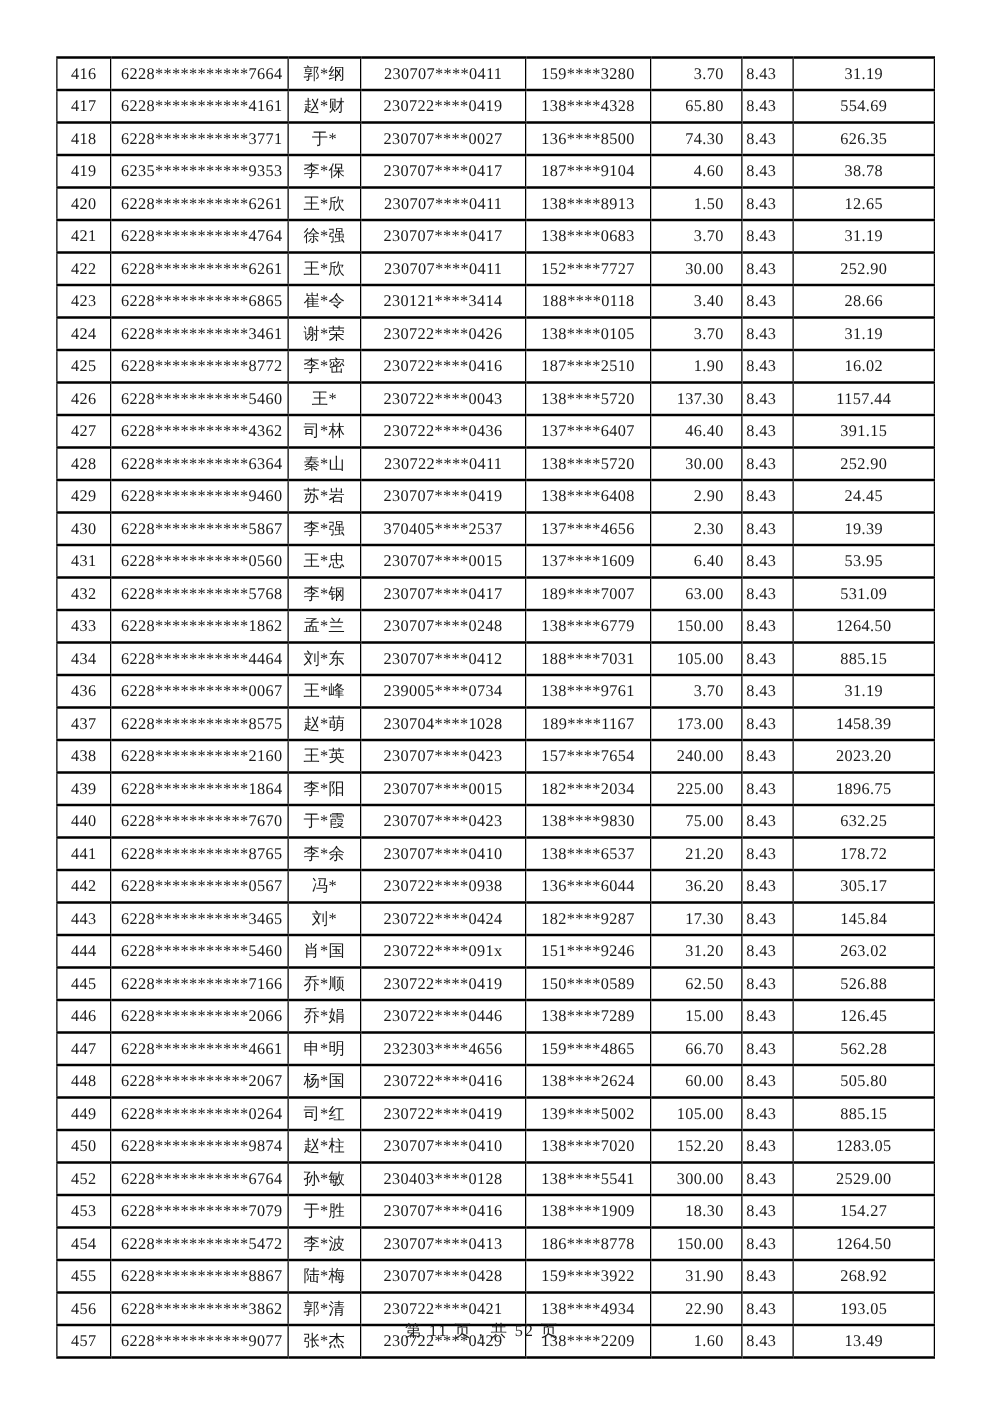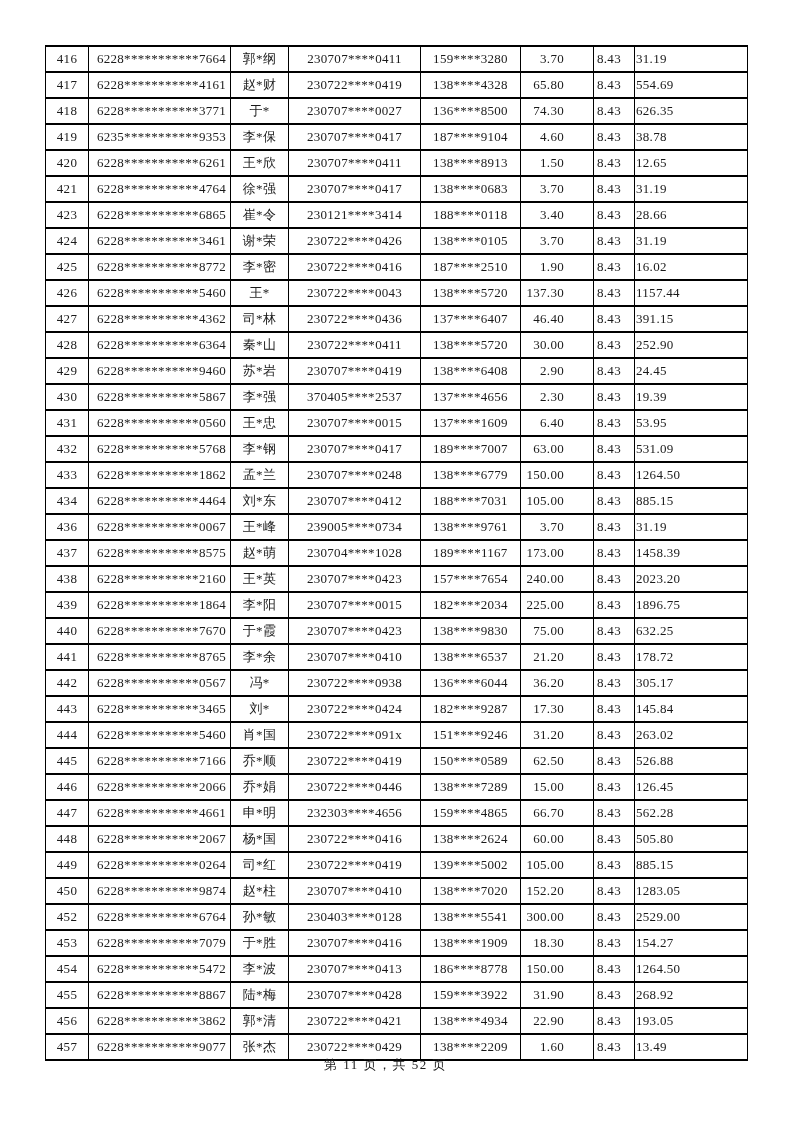--- a/index.html
+++ b/index.html
@@ -26,23 +26,23 @@
     font-size:13px;
     white-space:nowrap;
     overflow:hidden;
     letter-spacing:0.3px;
   }
   td.c-no{text-align:center;}
   td.c-card{text-align:center;padding-left:5px;}
   td.c-name{text-align:center;letter-spacing:1px;}
   td.c-id{text-align:center;}
   td.c-phone{text-align:center;margin-left:13px;}
-  td.c-amount{text-align:right;padding-right:29px;}
+  td.c-amount{text-align:right;padding-right:14px;}
   td.c-rate{text-align:left;padding-left:3px;}
-  td.c-total{text-align:left;}
+  td.c-total{text-align:center;}
   .footer{
     position:absolute;
     top:1056px;
     left:0;
     width:771px;
     text-align:center;
     font-size:13px;
     letter-spacing:1.5px;
   }
 </style>
@@ -116,20 +116,30 @@
           <td class="c-no">421</td>
           <td class="c-card">6228***********4764</td>
           <td class="c-name">徐*强</td>
           <td class="c-id">230707****0417</td>
           <td class="c-phone">138****0683</td>
           <td class="c-amount">3.70</td>
           <td class="c-rate">8.43</td>
           <td class="c-total">31.19</td>
         </tr>
         <tr>
+          <td class="c-no">422</td>
+          <td class="c-card">6228***********6261</td>
+          <td class="c-name">王*欣</td>
+          <td class="c-id">230707****0411</td>
+          <td class="c-phone">152****7727</td>
+          <td class="c-amount">30.00</td>
+          <td class="c-rate">8.43</td>
+          <td class="c-total">252.90</td>
+        </tr>
+        <tr>
           <td class="c-no">423</td>
           <td class="c-card">6228***********6865</td>
           <td class="c-name">崔*令</td>
           <td class="c-id">230121****3414</td>
           <td class="c-phone">188****0118</td>
           <td class="c-amount">3.40</td>
           <td class="c-rate">8.43</td>
           <td class="c-total">28.66</td>
         </tr>
         <tr>

